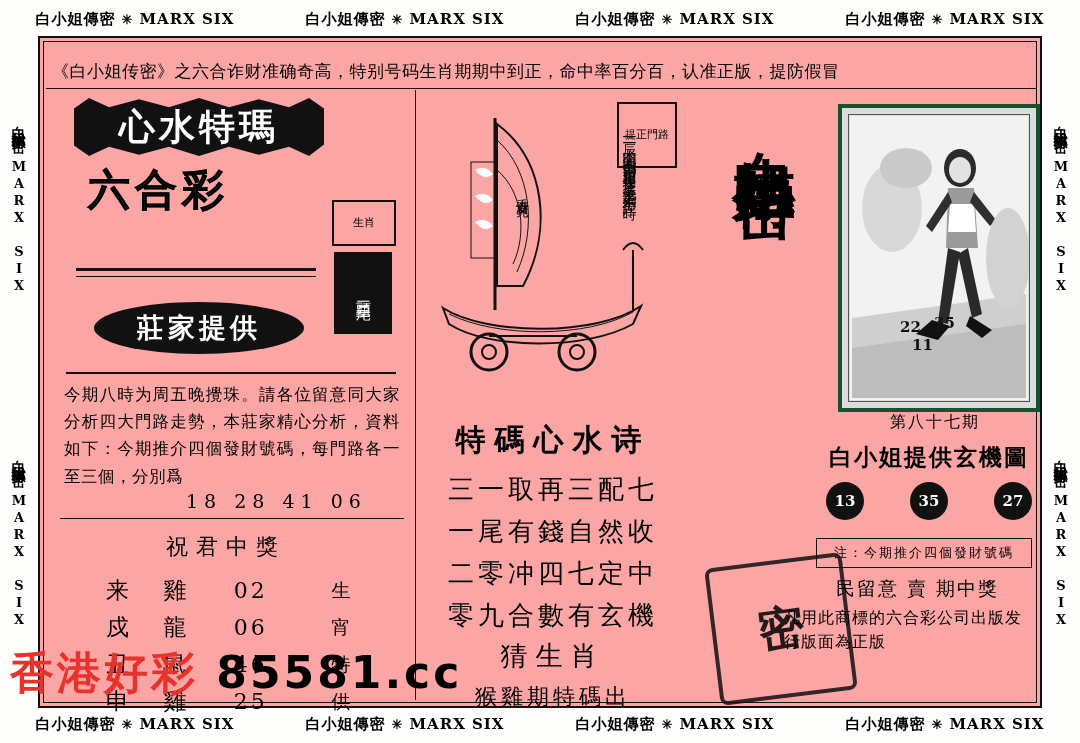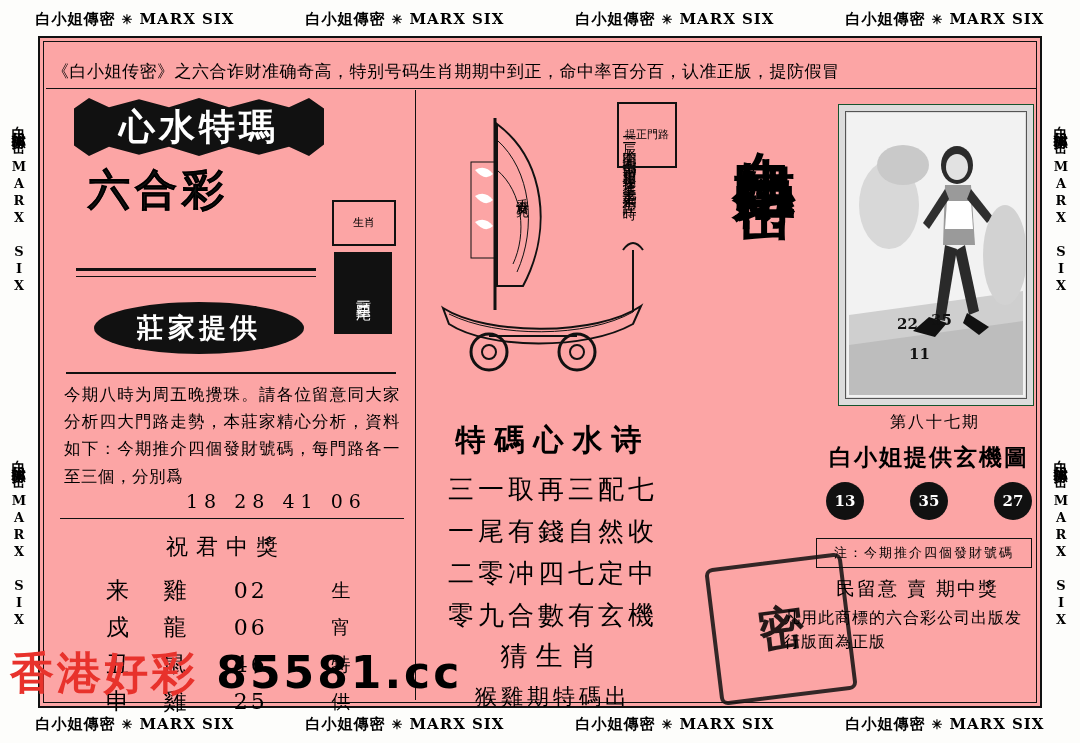--- a/index.html
+++ b/index.html
@@ -322,21 +322,21 @@
     text-orientation: upright;
     letter-spacing: 6px;
     height: 580px;
   }
   .photo {
     position: absolute;
     left: 150px;
     top: 14px;
     width: 194px;
     height: 300px;
-    border: 1px solid #14532d;
+    border: 4px solid #14532d;
     background: #e9e9e9;
     overflow: hidden;
   }
   .photo .inner-border {
     position: absolute;
     inset: 6px;
     border: 1px solid #555;
   }
   .photo .num {
     position: absolute;
@@ -632,21 +632,21 @@
 
           <path d="M90 212 L74 226 L96 232 L108 218 Z" fill="#111"></path>
           <path d="M128 208 L150 222 L140 230 L124 218 Z" fill="#111"></path>
 
           <ellipse cx="50" cy="100" rx="30" ry="44" fill="#d8d8d8"></ellipse>
           <ellipse cx="166" cy="150" rx="22" ry="50" fill="#d2d2d2"></ellipse>
           <ellipse cx="64" cy="60" rx="26" ry="20" fill="#c9c9c9"></ellipse>
         </svg>
         <span class="num" style="left:58px;top:210px;">22</span>
         <span class="num" style="left:92px;top:206px;">35</span>
-        <span class="num" style="left:70px;top:240px;">11</span>
+        <span class="num" style="left:70px;top:228px;">11</span>
       </div>
 
       <div class="issue">第八十七期</div>
       <div class="provide">白小姐提供玄機圖</div>
 
       <div class="balls">
         <div class="ball">13</div>
         <div class="ball">35</div>
         <div class="ball">27</div>
       </div>

